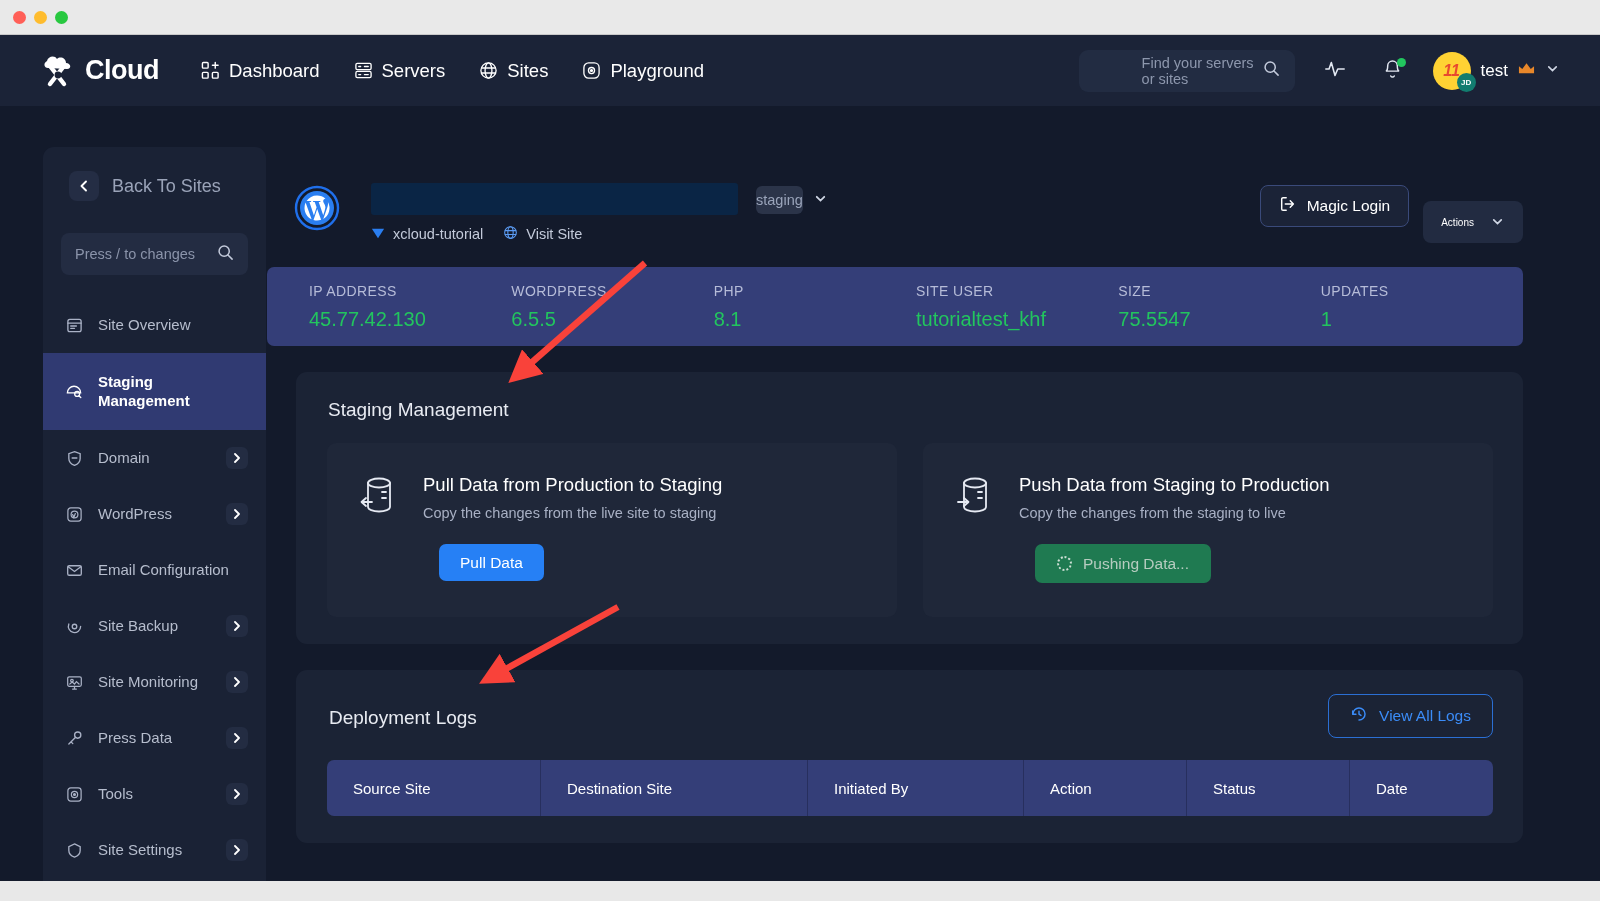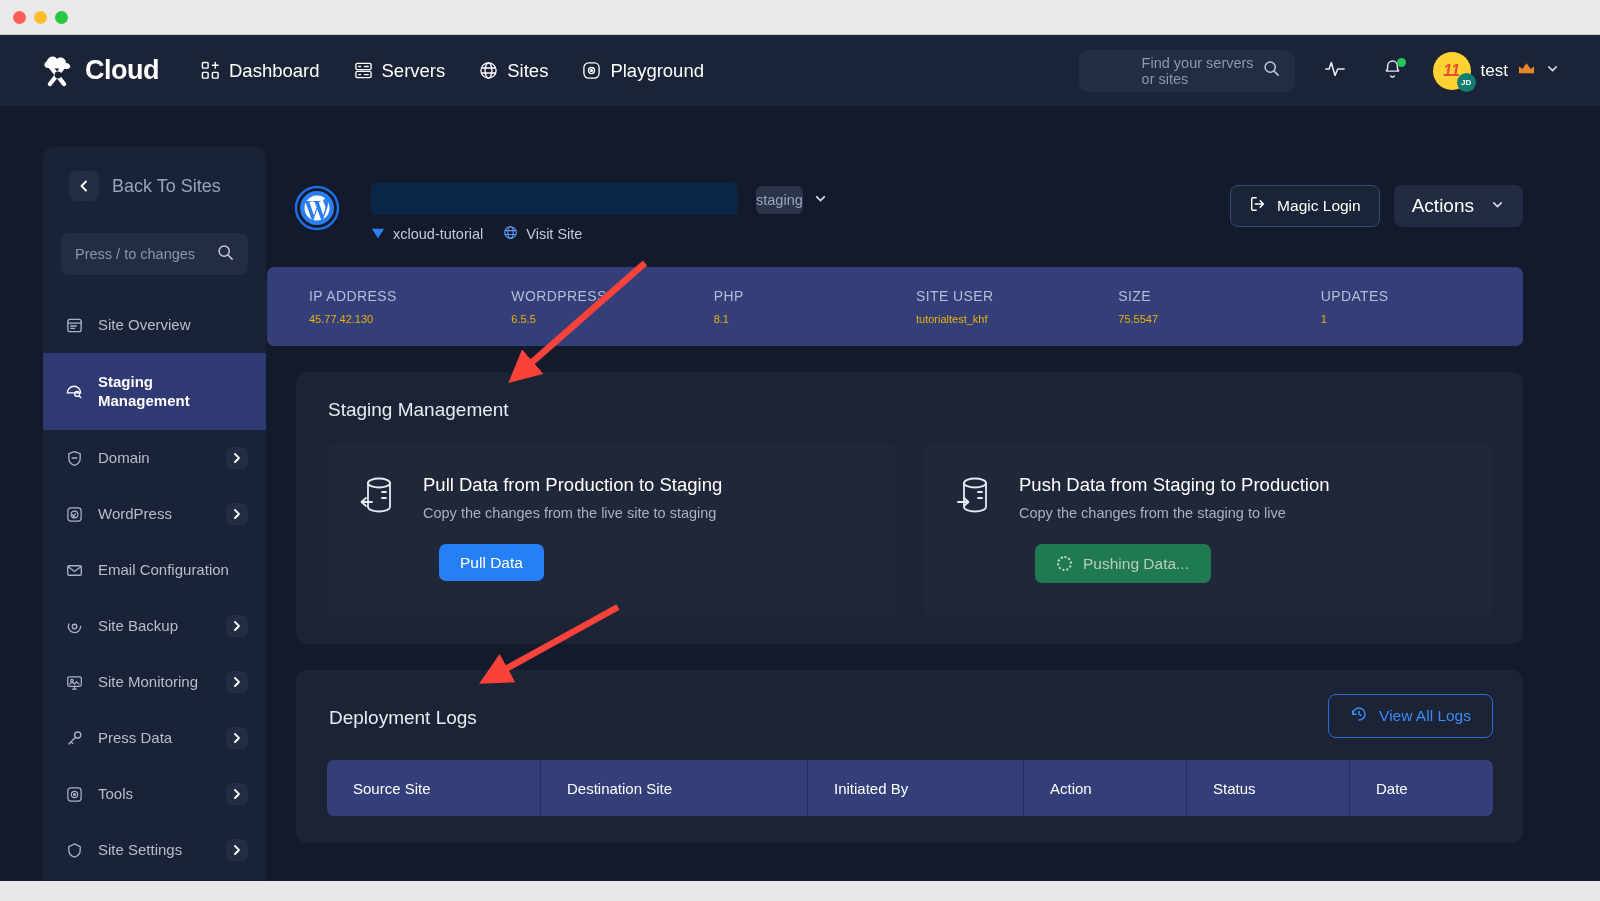--- a/index.html
+++ b/index.html
@@ -113,31 +113,31 @@
   }
   .env-chev { color: #c9d0df; font-size: 13px; cursor: pointer; padding: 4px; }
 
   .hdr-actions { position: absolute; right: 34px; top: 38px; display: flex; gap: 14px; }
   .btn-outline {
     height: 42px; border: 1px solid #3a4a7a; border-radius: 8px; background: #1b2337;
     color: #fff; font-size: 15.5px; display: flex; align-items: center; gap: 10px;
     padding: 0 18px; cursor: pointer;
   }
   .btn-solid {
-    height: 42px; border-radius: 8px; background: #222b41; color: #fff; font-size: 19px;
-    display: flex; align-items: center; gap: 16px; padding: 0 18px; cursor: pointer;
+    height: 42px; border-radius: 8px; background: #222b41; color: #fff; font-size: 10px;
+    display: flex; align-items: center; gap: 16px; padding: 0 18px; cursor: pointer; margin-top: 16px;
   }
 
   .infostrip {
     margin: 24px 34px 0 0; height: 79px; background: #343e78; border-radius: 7px;
     display: flex; align-items: center; padding-left: 42px;
   }
   .infocell { width: 205px; }
   .infocell .k { color: #b6bcd8; font-size: 14px; letter-spacing: 0.4px; }
-  .infocell .v { color: #eab308; font-size: 11px; margin-top: 9px; }
+  .infocell .v { color: #22c55e; font-size: 20px; margin-top: 9px; }
 
   .section {
     margin: 26px 34px 0 29px; background: #1b2335; border-radius: 11px; padding: 0 0 27px 0;
   }
   .section-title { color: #e8ebf2; font-size: 19px; padding: 27px 0 0 32px; }
   .cards { display: flex; gap: 26px; padding: 22px 30px 0 31px; }
   .card { flex: 1; background: #1f2739; border-radius: 9px; padding: 31px 0 34px 31px; }
   .card-top { display: flex; gap: 25px; }
   .card-txt .ct { color: #fff; font-size: 18.5px; }
   .card-txt .cs { color: #a8b0c4; font-size: 14.5px; margin-top: 9px; }

